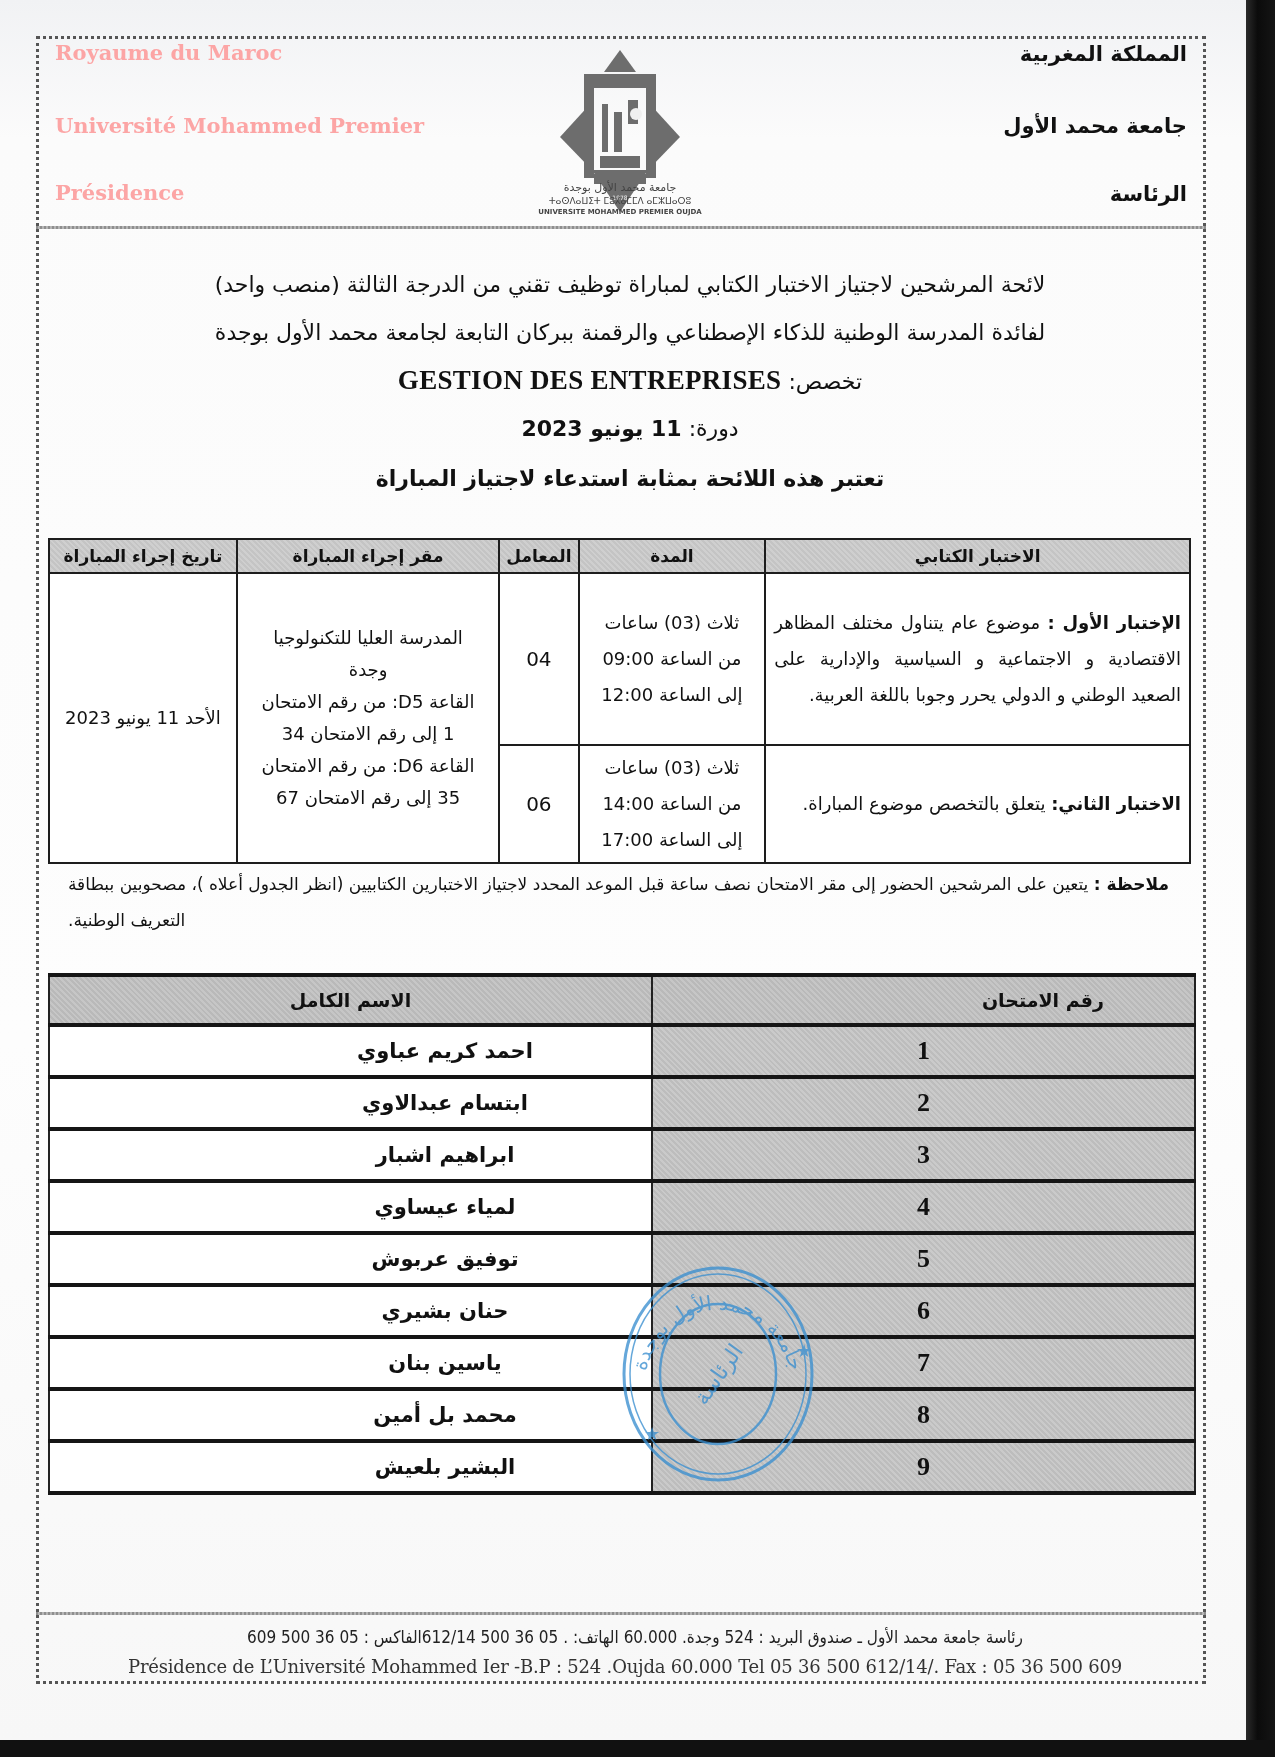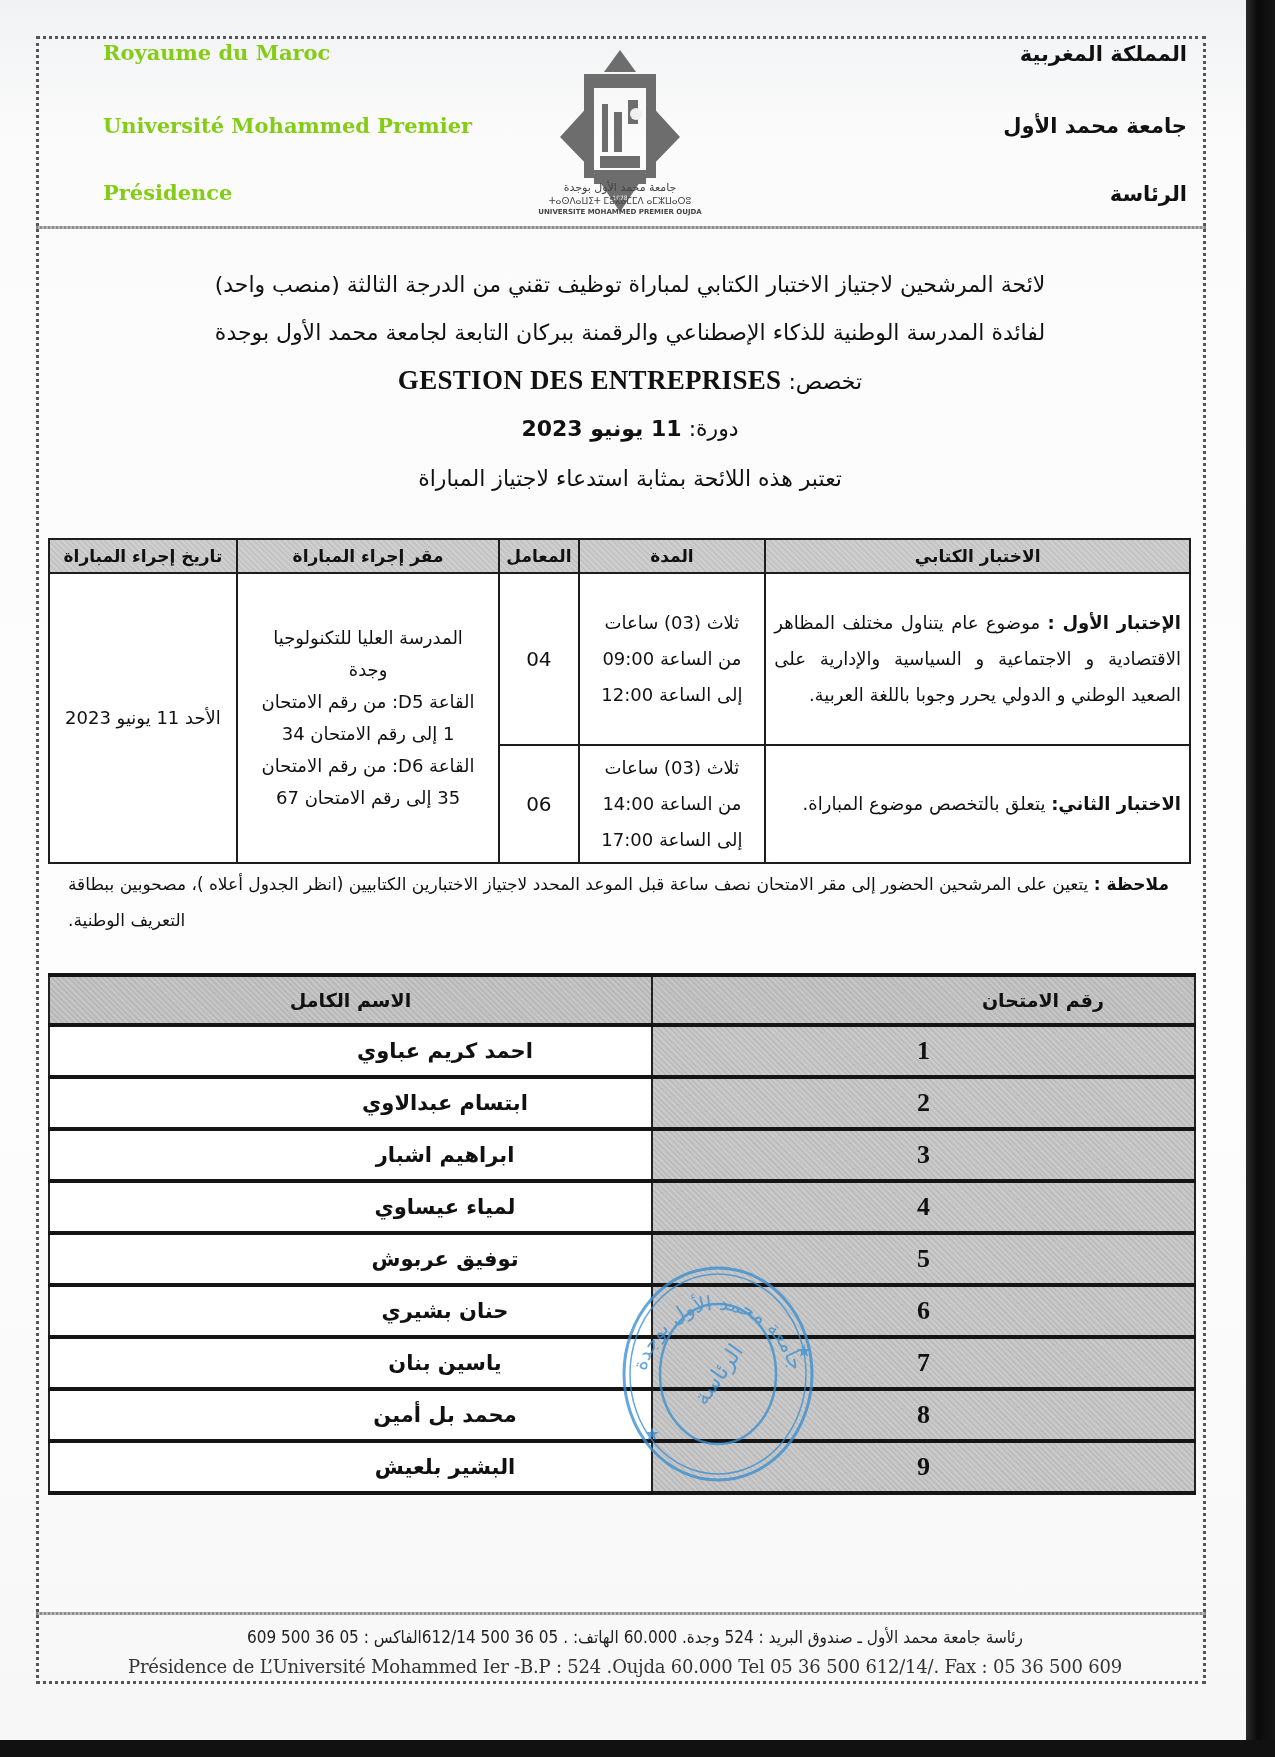--- a/index.html
+++ b/index.html
@@ -27,39 +27,39 @@
     box-sizing: border-box;
   }
   .rule {
     position: absolute; left: 36px; width: 1170px; height: 3px;
     background: repeating-linear-gradient(90deg, #8e8e8e 0 2px, #b5b5b5 2px 4px);
   }
 
   
   .hdr-fr {
     position: absolute; left: 55px;
-    font-family: "DejaVu Serif", serif; font-weight: bold; font-size: 21px; color: #84cc16; margin-left: 48px;
+    font-family: "DejaVu Serif", serif; font-weight: bold; font-size: 21px; color: #fca5a5;
   }
   .hdr-ar {
     position: absolute; right: 88px; direction: rtl; text-align: right;
     font-family: "DejaVu Sans", sans-serif; font-weight: bold; font-size: 21px; color: #111;
   }
   .logo {
     position: absolute; left: 540px; top: 42px; width: 160px; height: 185px;
   }
   .logo-cap {
     position: absolute; left: 515px; width: 210px; text-align: center; color: #444;
   }
 
   
   .title-line {
     position: absolute; left: 60px; width: 1140px; text-align: center; direction: rtl;
     font-family: "DejaVu Sans", sans-serif; font-size: 22px; color: #111;
   }
-  .title-line.bold { font-weight: normal; }
+  .title-line.bold { font-weight: bold; }
   .spec-fr { font-family: "Liberation Serif", serif; font-weight: bold; font-size: 27px; letter-spacing: 0.3px; }
 
   
   table { border-collapse: collapse; }
   .t1 {
     position: absolute; left: 48px; top: 538px; width: 1143px; direction: rtl;
     font-family: "DejaVu Sans", sans-serif; font-size: 18px; color: #111;
   }
   .t1 th, .t1 td { border: 2px solid #1d1d1d; margin-left: 20px; }
   .t1 th {

